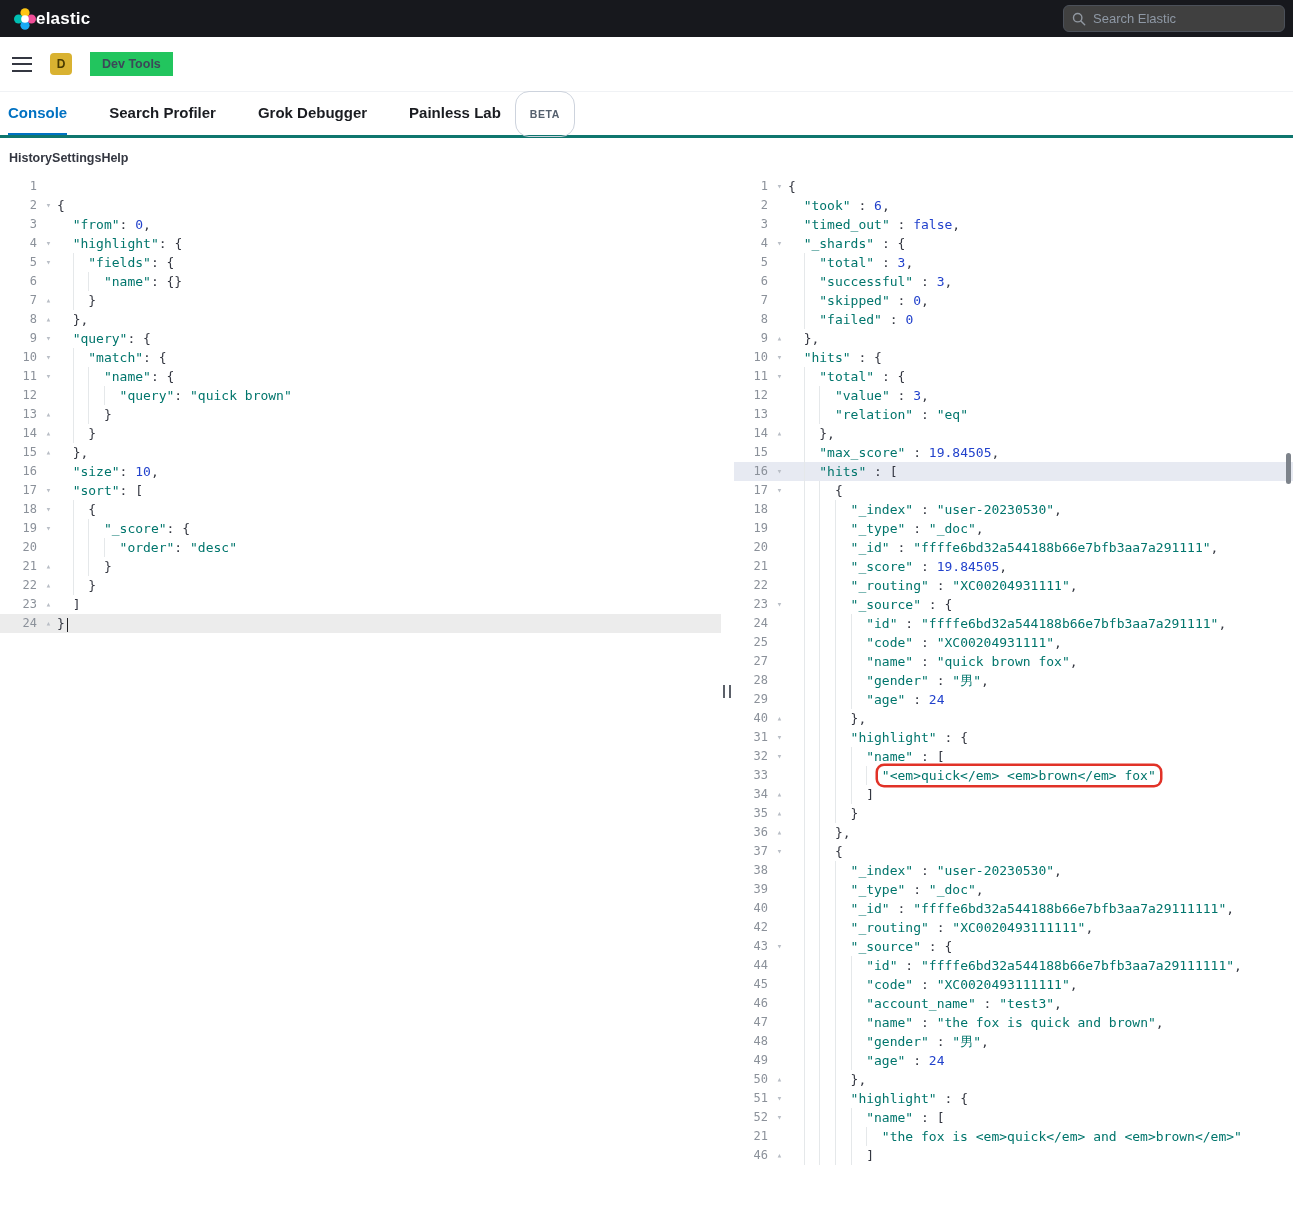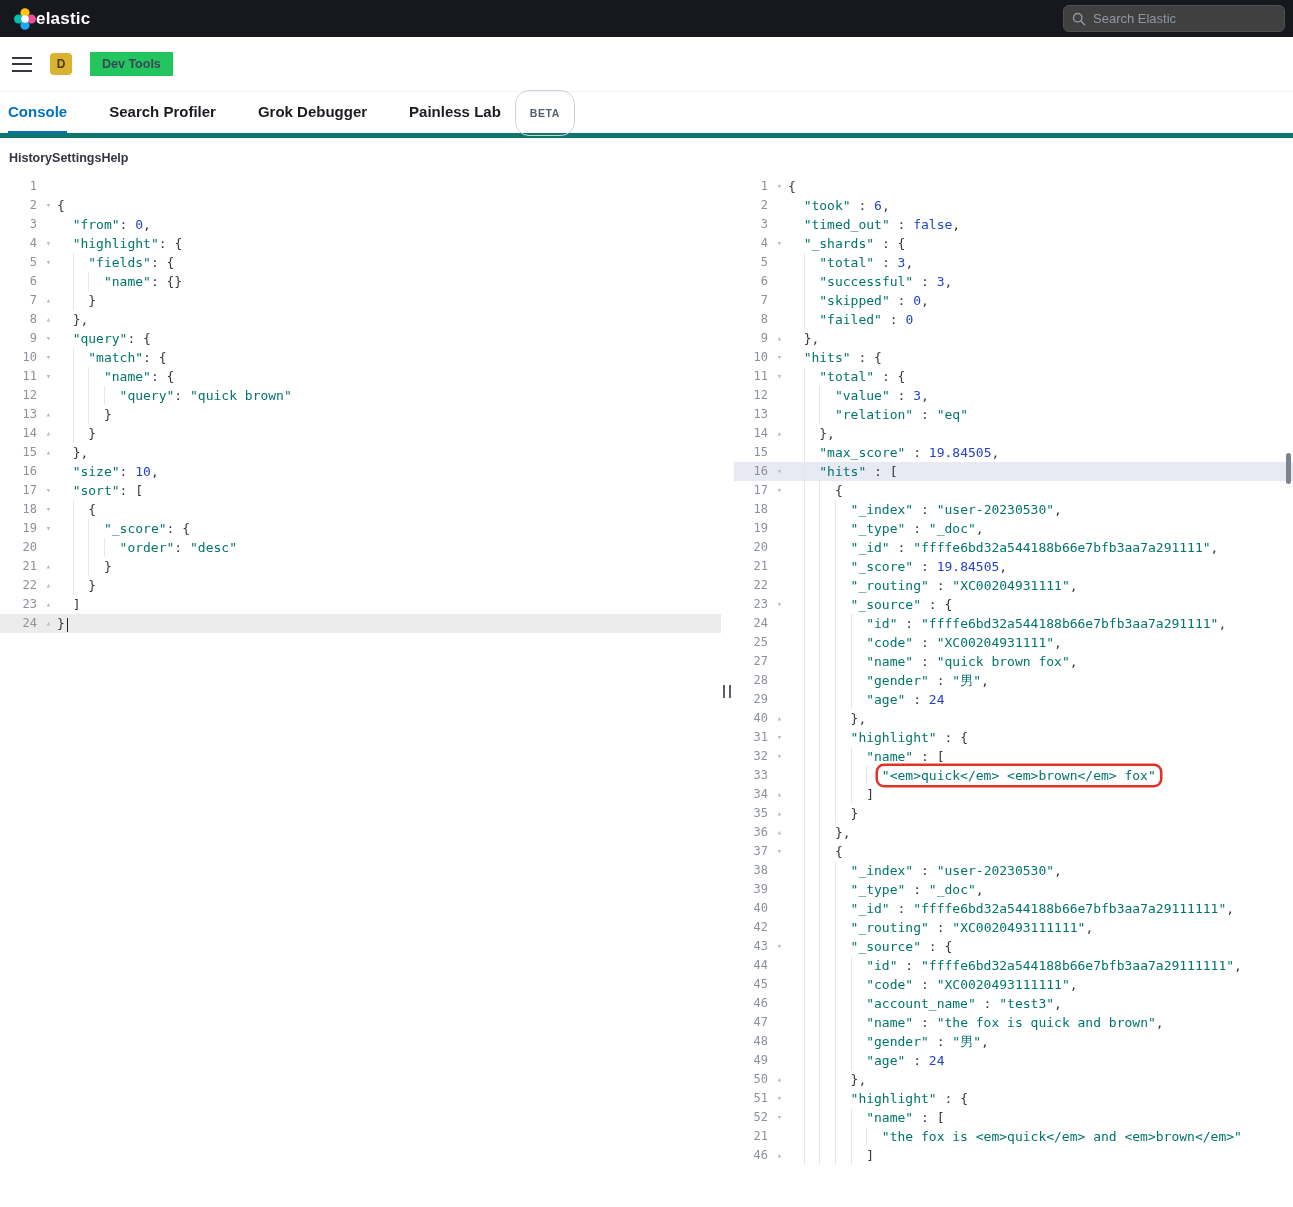--- a/index.html
+++ b/index.html
@@ -14,21 +14,21 @@
   .search input::placeholder{color:#8e98a5}
 
   
   .navbar{height:55px;display:flex;align-items:center;padding:0 12px;gap:18px;background:#fff;border-bottom:1px solid #f0f2f5}
   .burger{width:20px;height:15px;border-top:2px solid #343741;border-bottom:2px solid #343741;position:relative;cursor:pointer}
   .burger::after{content:"";position:absolute;left:0;right:0;top:4.5px;height:2px;background:#343741}
   .dep-badge{width:22px;height:22px;border-radius:4px;background:#d9b231;color:#4a3b00;font-weight:700;font-size:12px;display:flex;align-items:center;justify-content:center;cursor:pointer}
   .crumb{background:#22c55e;color:#3c4858;font-weight:600;font-size:12.5px;padding:5px 12px;border-radius:0;cursor:pointer}
 
   
-  .tabsrow{display:flex;align-items:center;height:46px;padding:0 8px;border-bottom:5px solid #0f766e}
+  .tabsrow{display:flex;align-items:center;height:46px;padding:0 8px;border-bottom:3px solid #0f766e}
   .tab{height:100%;display:flex;align-items:center;font-size:15px;font-weight:700;color:#1a1c21;margin-right:42px;border-bottom:2px solid transparent;cursor:pointer}
   .tab.active{color:#0071c2;border-bottom-color:#0071c2}
   .beta{border:1px solid #cdd3dd;border-radius:14px;padding:16px 14px;font-size:10.5px;font-weight:700;color:#55606e;letter-spacing:.6px;margin-left:-28px}
 
   
   .menurow{height:39px;display:flex;align-items:center;padding:0 9px}
   .mi{font-size:12.5px;font-weight:700;color:#343741;cursor:pointer}
 
   
   .editor{display:flex;height:1030px;background:#fff}

